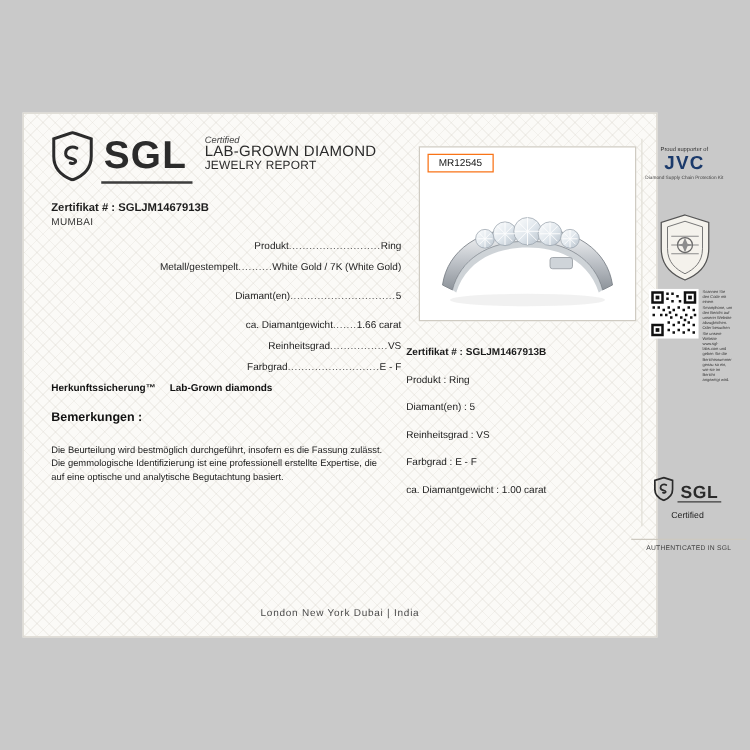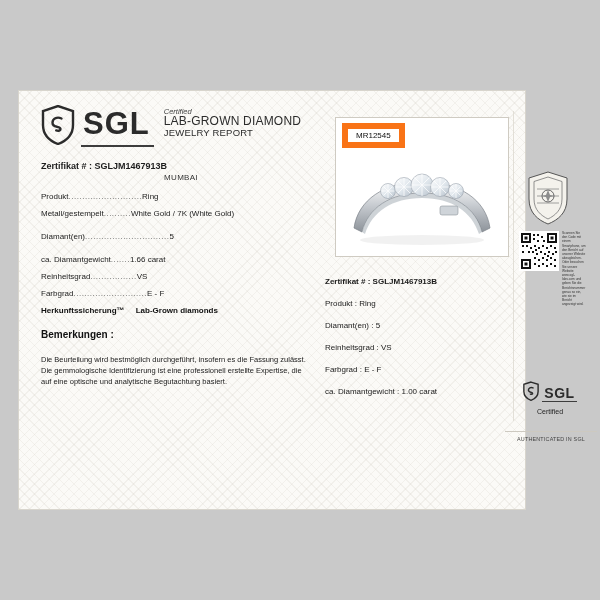--- a/index.html
+++ b/index.html
@@ -33,41 +33,41 @@
     line-height:38px;
     border-bottom:2px solid #3d3d3d;
     padding:0 4px 2px 2px;
   }
   .logo-text{margin-left:4px;padding-top:2px;}
   .facsimile{font-size:7.5px;color:#444;font-style:italic;}
   .lab-grown{font-size:12px;color:#2b2b2b;letter-spacing:.2px;line-height:11px;}
   .jewelry{font-size:9.5px;color:#2b2b2b;letter-spacing:.2px;line-height:11px;}
 
   .cert-no{font-size:9px;font-weight:bold;color:#1d1d1d;margin-top:14px;}
-  .city{font-size:8px;color:#333;margin-top:2px;letter-spacing:.3px;text-align:center;}
+  .city{font-size:8px;color:#333;margin-top:2px;letter-spacing:.3px;}
 
   .fields{margin-top:10px;}
-  .f{font-size:8px;color:#222;margin-bottom:8px;white-space:nowrap;}
+  .f{font-size:8px;color:#222;margin-bottom:8px;white-space:nowrap;text-align:right;}
   .f .lbl{display:inline-block;}
   .f .dots{letter-spacing:.5px;color:#555;}
   .f .val{}
   .gap{height:6px;}
   .origin{font-size:8px;color:#111;font-weight:bold;margin-top:6px;}
   .origin span.norm{font-weight:bold;text-align:right;}
   .remarks-t{font-size:10px;font-weight:bold;color:#111;margin-top:14px;}
   .remarks-b{font-size:7.5px;color:#222;line-height:11px;margin-top:14px;width:265px;}
 
   
   .photo-box{
     position:absolute;left:316px;top:26px;width:172px;height:138px;
     border:1px solid #cfcbc2;background:#fff;
   }
   .mr-code{
     position:absolute;left:6px;top:5px;font-size:8px;color:#111;
-    border:6px solid #f97316;padding:2px 8px;background:#fff;
+    border:1px solid #f97316;padding:2px 8px;background:#fff;
   }
   .ring-wrap{position:absolute;left:0;top:28px;width:172px;height:104px;}
   .center-fields{position:absolute;left:306px;top:186px;width:200px;}
   .cf{font-size:8px;color:#1b1b1b;margin-bottom:13px;}
   .cf.first{font-weight:bold;}
 
   
   .jvc{
     position:absolute;left:497px;top:26px;width:63px;
     text-align:center;
@@ -208,20 +208,25 @@
     <div class="cf first">Zertifikat # : SGLJM1467913B</div>
     <div class="cf">Produkt : Ring</div>
     <div class="cf">Diamant(en) : 5</div>
     <div class="cf">Reinheitsgrad : VS</div>
     <div class="cf">Farbgrad : E - F</div>
     <div class="cf">ca. Diamantgewicht : 1.00 carat</div>
   </div>
 
   <div class="divider-v"></div>
 
+  <div class="jvc">
+    <div class="jvc-t">Proud supporter of</div>
+    <div class="jvc-logo">JVC</div>
+    <div class="jvc-b">Diamond Supply Chain Protection Kit</div>
+  </div>
 
   <div class="crest">
     <svg viewBox="0 0 48 58" width="48" height="58">
       <path d="M24 3 L43 9 V30 C43 44 34 51 24 55 C14 51 5 44 5 30 V9 Z" fill="#f4f2ec" stroke="#555" stroke-width="1"></path>
       <path d="M24 8 L38 12.5 V30 C38 41 31 46.5 24 50 C17 46.5 10 41 10 30 V12.5 Z" fill="none" stroke="#777" stroke-width="0.8"></path>
       <path d="M13 20 h22 M13 27 h22 M13 34 h22" stroke="#8b8b8b" stroke-width="0.8"></path>
       <circle cx="24" cy="27" r="6" fill="none" stroke="#666" stroke-width="1"></circle>
       <path d="M24 21 L26 26 L31 27 L26 28 L24 33 L22 28 L17 27 L22 26 Z" fill="#8d8d8d"></path>
     </svg>
   </div>
@@ -290,13 +295,14 @@
           <path d="M11.3 7.6 c-2.6 -1.3 -5.2 .1 -5.2 2.4 c0 1.5 1.2 2.1 2.7 2.4 c1.3 .3 2 .6 2 1.3 c0 .8 -1.1 1.3 -2.5 .8" fill="none" stroke="#2b2b2b" stroke-width="1.6" stroke-linecap="round"></path>
         </svg>
       </span>
       <span class="ss-word">SGL</span>
     </div>
     <div class="certified">Certified</div>
   </div>
 
   <div class="auth">AUTHENTICATED IN SGL</div>
 
+  <div class="cities">London  New York  Dubai  |  India</div>
 </div>
 
 </body></html>

